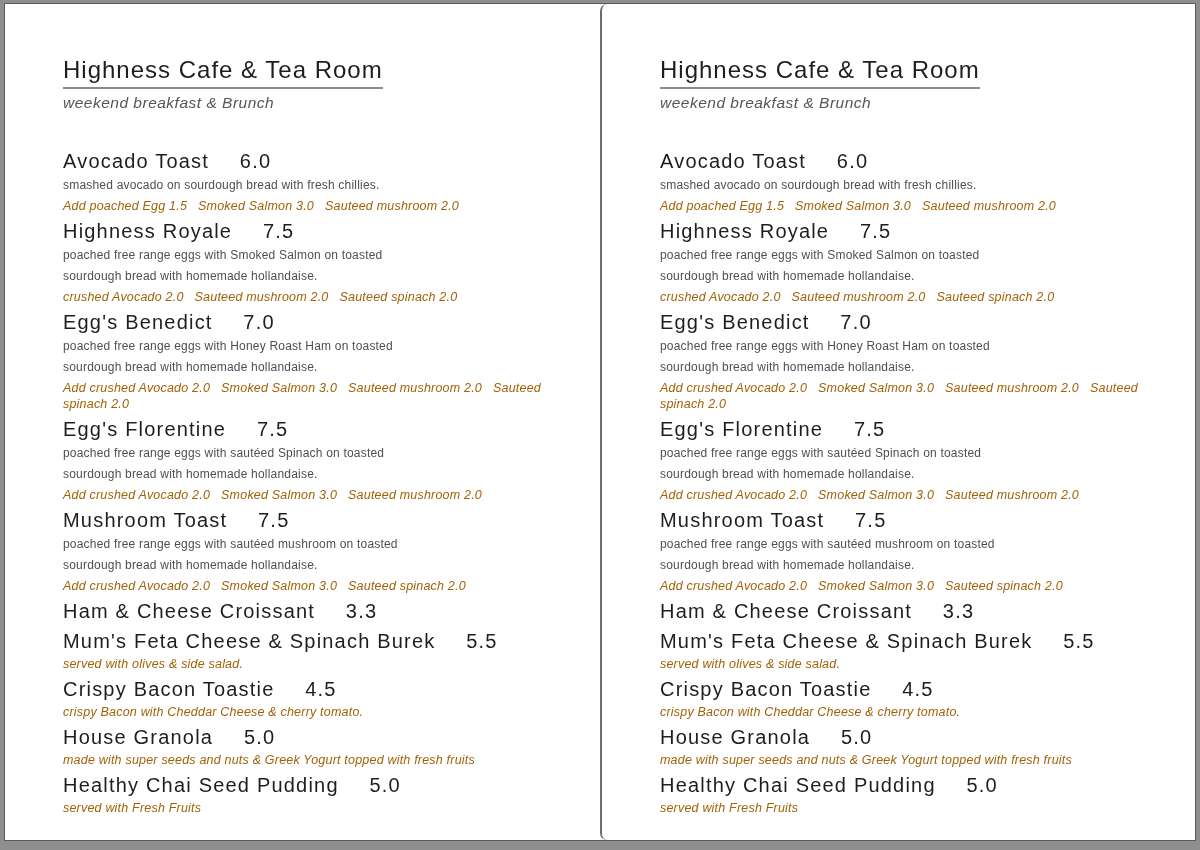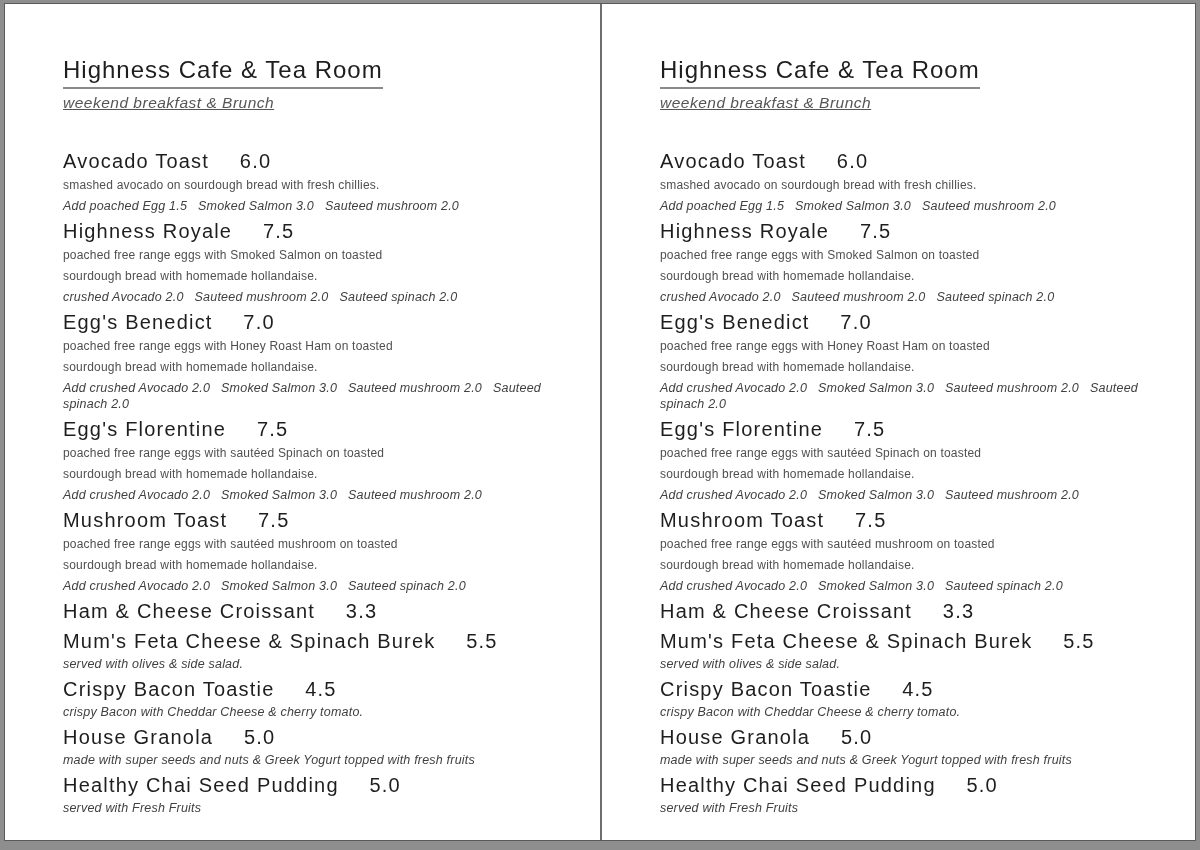--- a/index.html
+++ b/index.html
@@ -20,20 +20,21 @@
     background: #ffffff;
     border: 1px solid #5a5a5a;
     display: flex;
     box-sizing: border-box;
   }
   .page {
     width: 50%;
     box-sizing: border-box;
     padding: 52px 25px 0 58px;
     overflow: hidden;
+    border-radius: 7px;
   }
   .page + .page {
     border-left: 2px solid #6e6e6e;
   }
   .page-title {
     display: inline-block;
     margin: 0;
     font-size: 24px;
     font-weight: 400;
     letter-spacing: 1px;
@@ -41,21 +42,20 @@
     border-bottom: 2px solid #8a8a8a;
     padding-bottom: 3px;
     white-space: nowrap;
   }
   .page-subtitle {
     margin: 5px 0 36px 0;
     font-size: 15.5px;
     font-style: italic;
     color: #555555;
     letter-spacing: 0.5px;
-    text-decoration: underline;
   }
   .item {
     margin-bottom: 4px;
   }
   .item-head {
     font-size: 20px;
     color: #1e1e1e;
     letter-spacing: 1.2px;
     line-height: 26px;
     white-space: nowrap;
@@ -67,21 +67,21 @@
     font-size: 12px;
     color: #4f4f4f;
     line-height: 21px;
     letter-spacing: 0.2px;
     white-space: pre-line;
     margin-top: 1px;
   }
   .item-note {
     font-size: 12.5px;
     font-style: italic;
-    color: #404040;
+    color: #a16207;
     line-height: 16px;
     letter-spacing: 0.2px;
     white-space: pre-wrap;
     margin-top: 2px;
   }
 </style>
 </head>
 <body>
 
 <div class="sheet">

